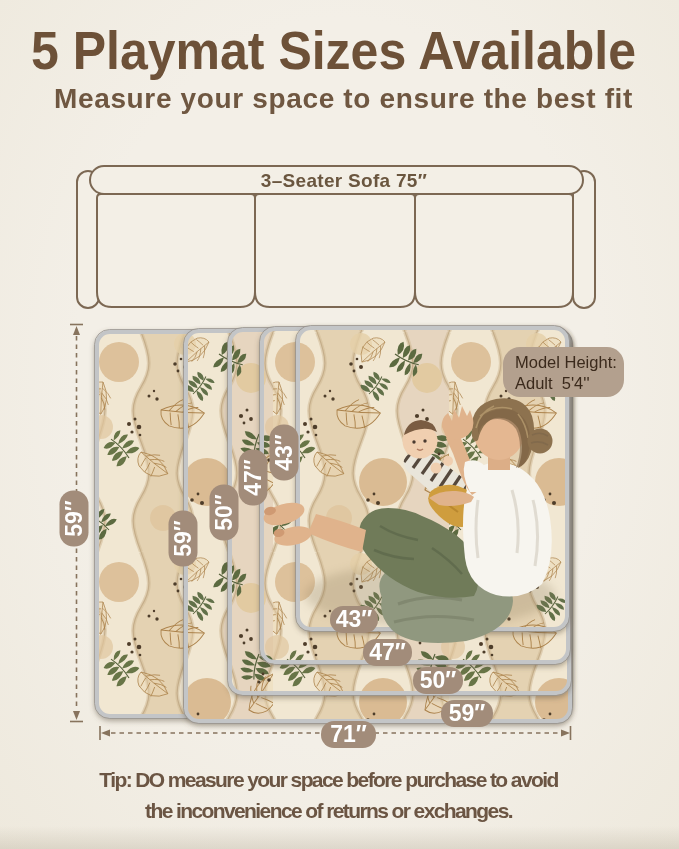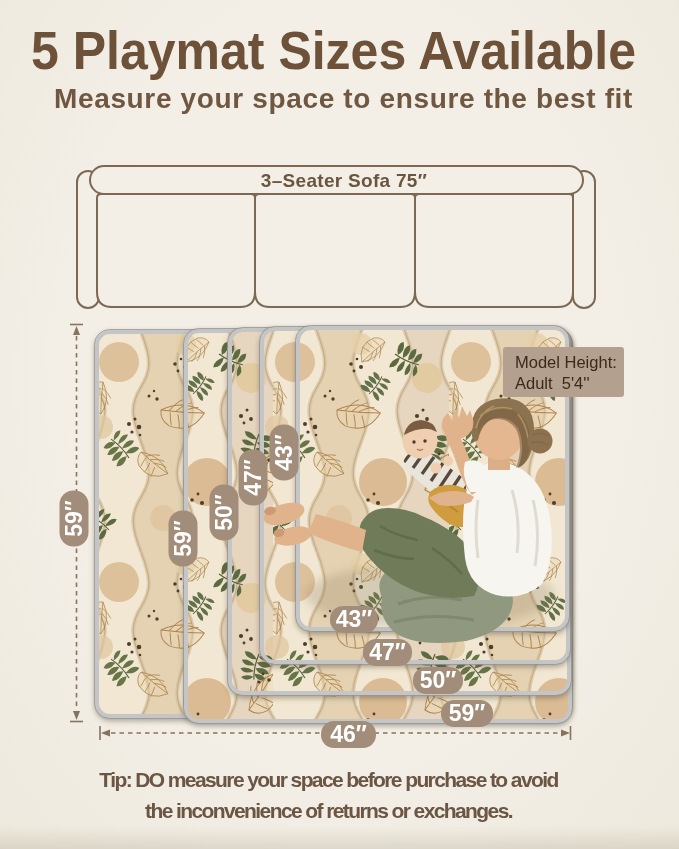--- a/index.html
+++ b/index.html
@@ -252,35 +252,35 @@
 
 <g stroke="#87735d" stroke-width="1.6" fill="#87735d">
   <line x1="100" y1="726" x2="100" y2="740"></line>
   <path d="M101,733 L110,729.6 L110,736.4 Z" stroke="none"></path>
   <line x1="111" y1="733" x2="560" y2="733" stroke-dasharray="4.5 4"></line>
   <path d="M570,733 L561,729.6 L561,736.4 Z" stroke="none"></path>
   <line x1="570.5" y1="726" x2="570.5" y2="740"></line>
 </g>
 </svg>
 
-<div class="abs" style="left:503px;top:347px;width:121px;height:50px;background:#b3a08e;border-radius:3px;color:#3b2a1c;font-size:16.5px;line-height:21px;padding:5px 0 0 12px;box-sizing:border-box;">Model Height:<br>Adult&nbsp;&nbsp;5'4''</div>
+<div class="abs" style="left:503px;top:347px;width:121px;height:50px;background:#b3a08e;border-radius:17px;color:#3b2a1c;font-size:16.5px;line-height:21px;padding:5px 0 0 12px;box-sizing:border-box;">Model Height:<br>Adult&nbsp;&nbsp;5'4''</div>
 
 <div class="badge" style="left:256px;top:437.5px;width:56px;height:29px;transform:rotate(-90deg);border-radius:14px;">43″</div>
 
 <div class="badge" style="left:225px;top:462.5px;width:56px;height:29px;transform:rotate(-90deg);border-radius:14px;">47″</div>
 
 <div class="badge" style="left:196px;top:497.5px;width:56px;height:29px;transform:rotate(-90deg);border-radius:14px;">50″</div>
 
 <div class="badge" style="left:155px;top:523.5px;width:56px;height:29px;transform:rotate(-90deg);border-radius:14px;">59″</div>
 
 <div class="badge" style="left:46px;top:503.5px;width:56px;height:29px;transform:rotate(-90deg);border-radius:14px;">59″</div>
 
 <div class="badge" style="left:330px;top:606px;width:48px;height:27px;">43″</div>
 
 <div class="badge" style="left:363px;top:639px;width:49px;height:27px;">47″</div>
 
 <div class="badge" style="left:413px;top:667px;width:50px;height:27px;">50″</div>
 
 <div class="badge" style="left:441px;top:700px;width:52px;height:27px;">59″</div>
 
-<div class="badge" style="left:321px;top:721px;width:55px;height:27px;">46″</div>
+<div class="badge" style="left:321px;top:721px;width:55px;height:27px;">71″</div>
 
 <div class="abs" style="left:-11px;top:764px;width:679px;text-align:center;font-size:21px;font-weight:bold;color:#6b5543;line-height:31px;letter-spacing:-1.6px;">Tip: DO measure your space before purchase to avoid<br>the inconvenience of returns or exchanges.</div>
 
 </body></html>

